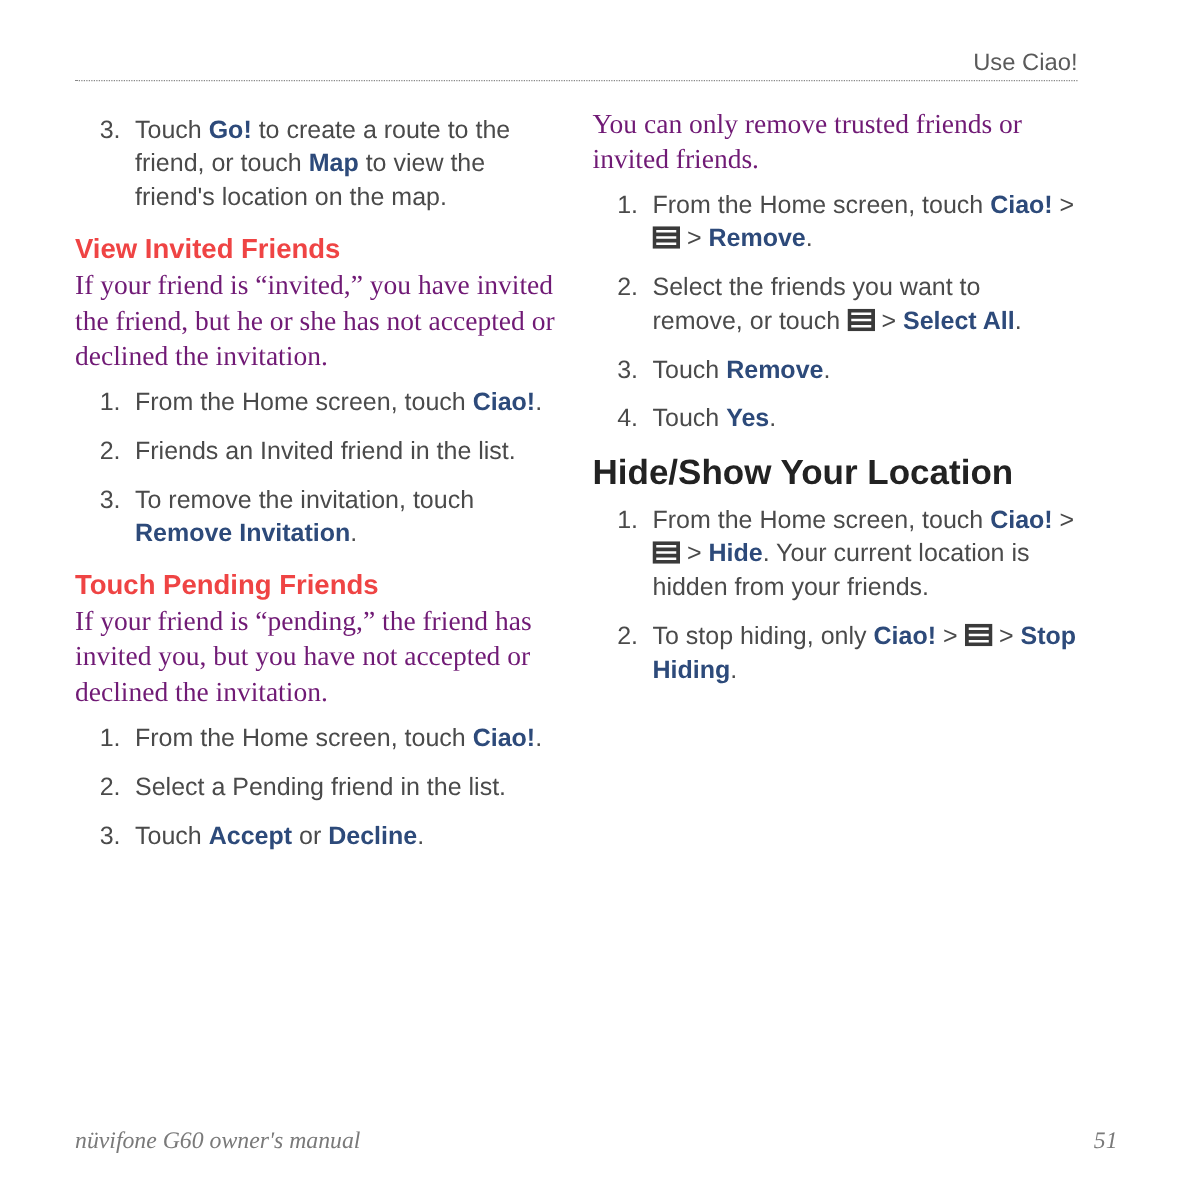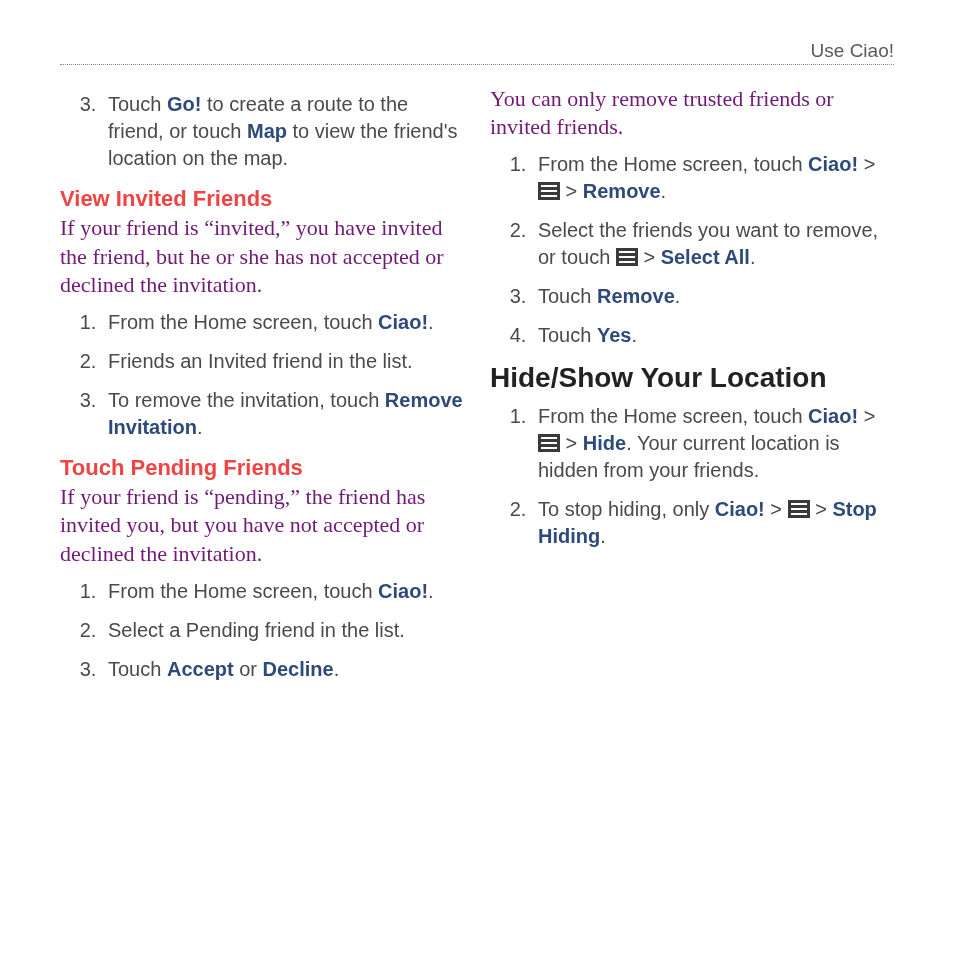--- a/index.html
+++ b/index.html
@@ -6,21 +6,21 @@
     margin: 0;
     padding: 0;
     background: #fff;
     font-family: Arial, Helvetica, sans-serif;
     color: #3a3a3a;
   }
   .page {
     width: 954px;
     height: 954px;
     box-sizing: border-box;
-    padding: 40px 60px 30px 60px;
+    padding: 40px 92px 30px 60px;
     position: relative;
   }
   .header-right {
     text-align: right;
     font-size: 19px;
     color: #5a5a5a;
     margin-bottom: 2px;
   }
   .dotted-rule {
     border: none;
@@ -158,13 +158,17 @@
         <li><span>To stop hiding, only </span><span class="kw">Ciao!</span><span> &gt; </span><span class="menu-icon"><svg width="22" height="18">
                 <rect x="0" y="0" width="22" height="18" fill="#3a3a3a"></rect>
                 <rect x="3" y="3" width="16" height="2" fill="#fff"></rect>
                 <rect x="3" y="8" width="16" height="2" fill="#fff"></rect>
                 <rect x="3" y="13" width="16" height="2" fill="#fff"></rect>
               </svg></span><span> &gt; </span><span class="kw">Stop Hiding</span><span>.</span></li>
       </ol>
     </div>
   </div>
 
+  <div class="footer">
+    <span>nüvifone G60 owner's manual</span>
+    <span>51</span>
+  </div>
 </div>
 
 </body></html>

